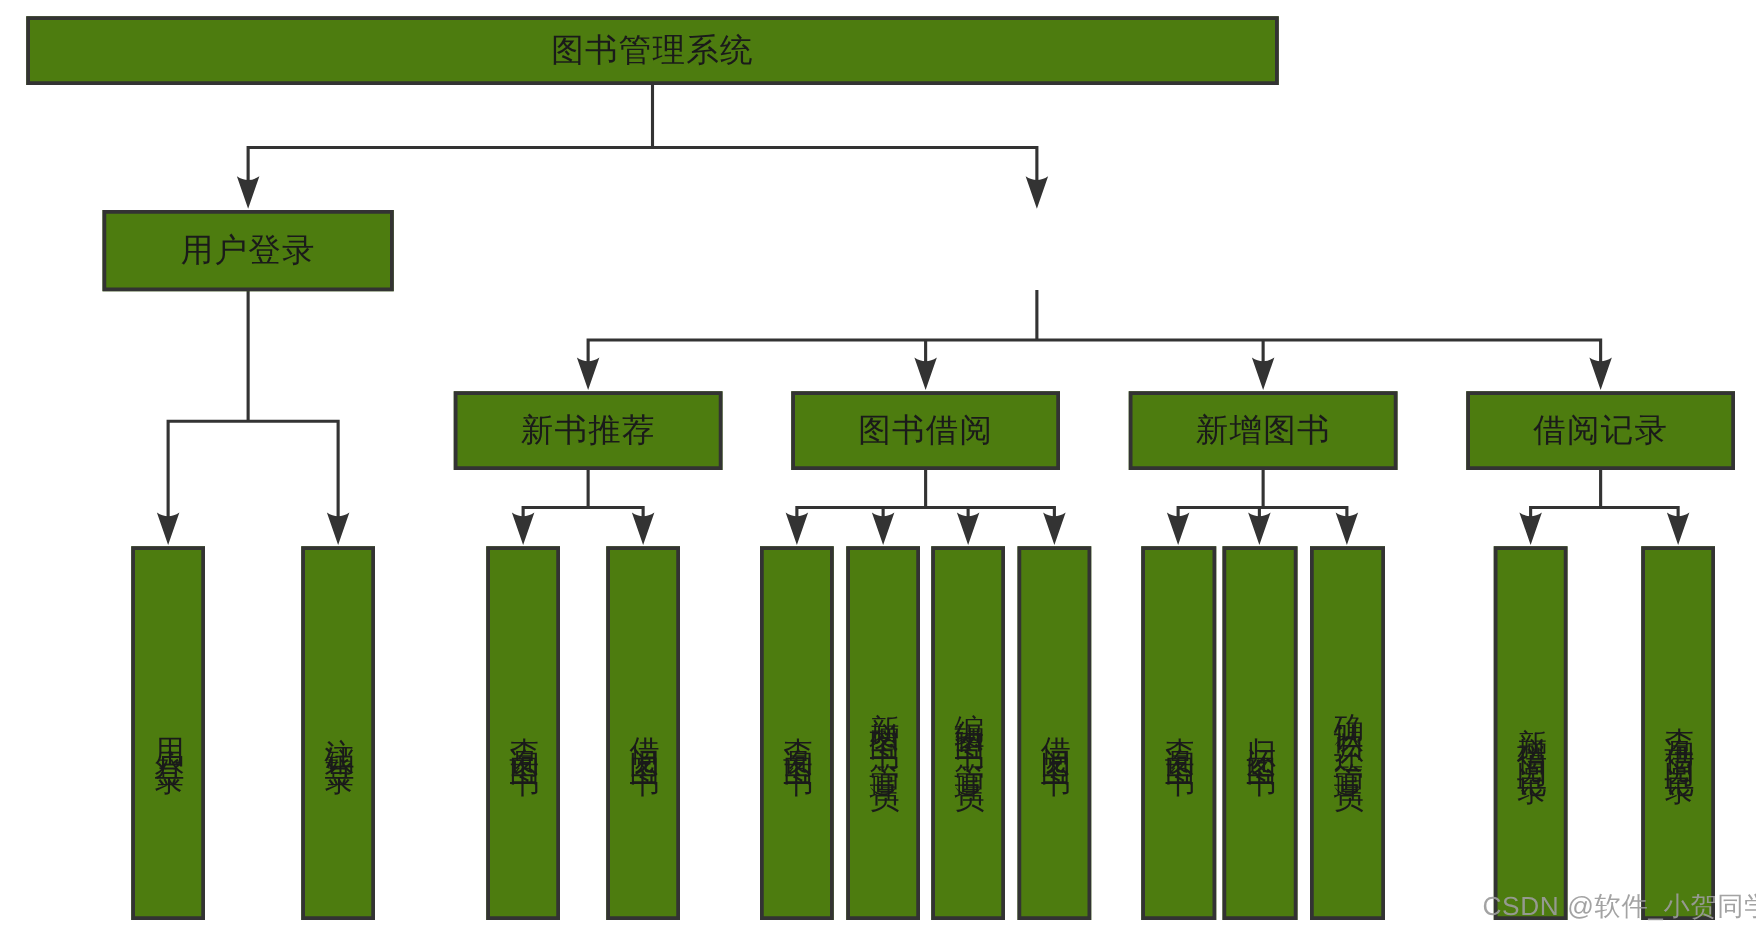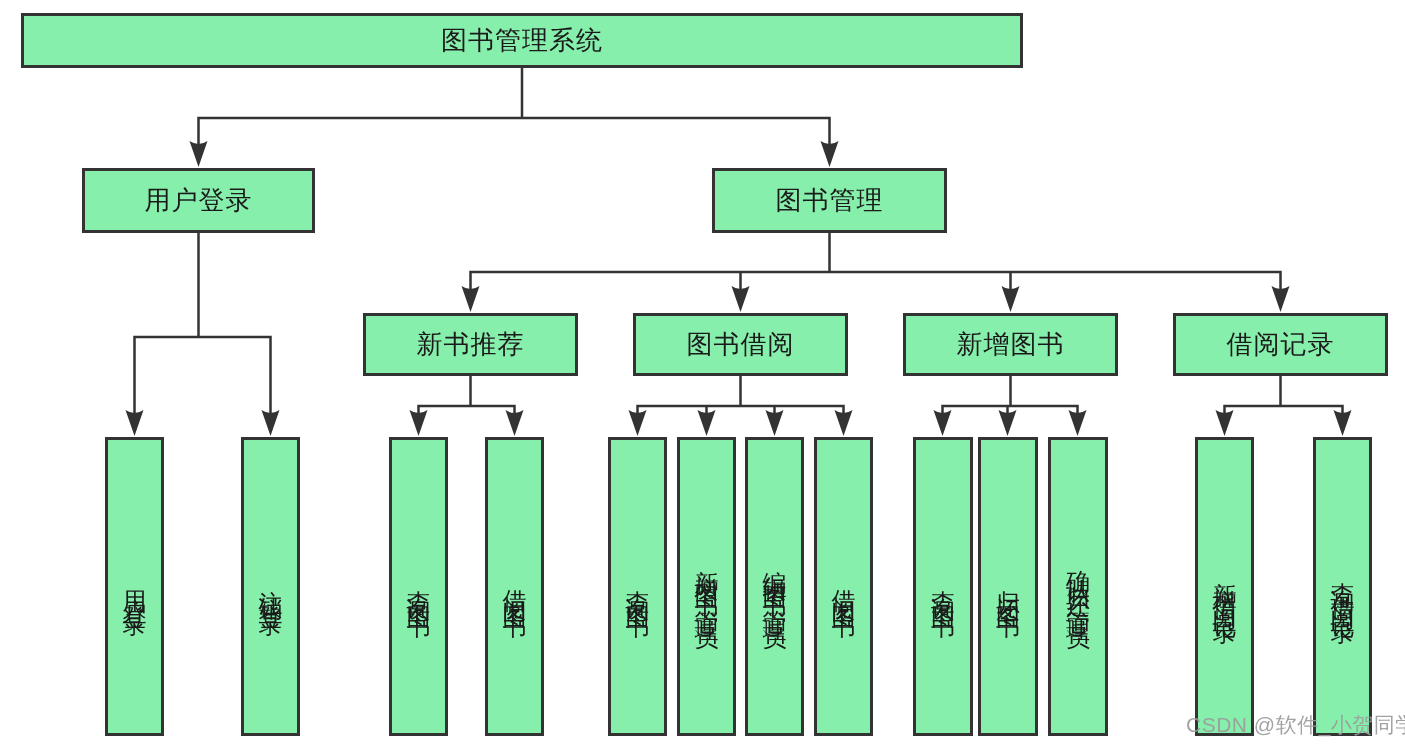--- a/index.html
+++ b/index.html
@@ -12,21 +12,21 @@
   html,body{margin:0;padding:0;}
   body{
     width:1405px;height:747px;position:relative;overflow:hidden;
     background:var(--bg);
     font-family:"Liberation Sans","DejaVu Sans",sans-serif;
   }
   .canvas{position:absolute;inset:0;}
   svg.connectors{position:absolute;left:0;top:0;display:block;}
   .box{
     position:absolute;box-sizing:border-box;
-    border:3px solid var(--line);background:#86efac;
+    border:3px solid var(--line);background:#4d7c0f;
     display:flex;align-items:center;justify-content:center;
     color:var(--text);
   }
   .hlabel{font-size:26px;letter-spacing:1px;white-space:nowrap;}
   .leaf{top:437px;height:299px;width:59px;}
   .vtext{
     writing-mode:vertical-rl;text-orientation:mixed;
     font-size:24px;letter-spacing:8px;line-height:1;white-space:nowrap;
   }
   .watermark{
@@ -95,23 +95,20 @@
     </g>
   </svg>
 
   <div class="box" style="left:21px;top:13px;width:1002px;height:55px">
     <span class="hlabel">图书管理系统</span>
   </div>
 
   <div class="box" style="left:82px;top:168px;width:233px;height:65px">
     <span class="hlabel">用户登录</span>
   </div>
-  <div class="box" style="left:712px;top:168px;width:235px;height:65px">
-    <span class="hlabel">图书管理</span>
-  </div>
 
   <div class="box" style="left:633px;top:313px;width:215px;height:63px">
     <span class="hlabel">图书借阅</span>
   </div>
   <div class="box" style="left:363px;top:313px;width:215px;height:63px">
     <span class="hlabel">新书推荐</span>
   </div>
   <div class="box" style="left:903px;top:313px;width:215px;height:63px">
     <span class="hlabel">新增图书</span>
   </div>

